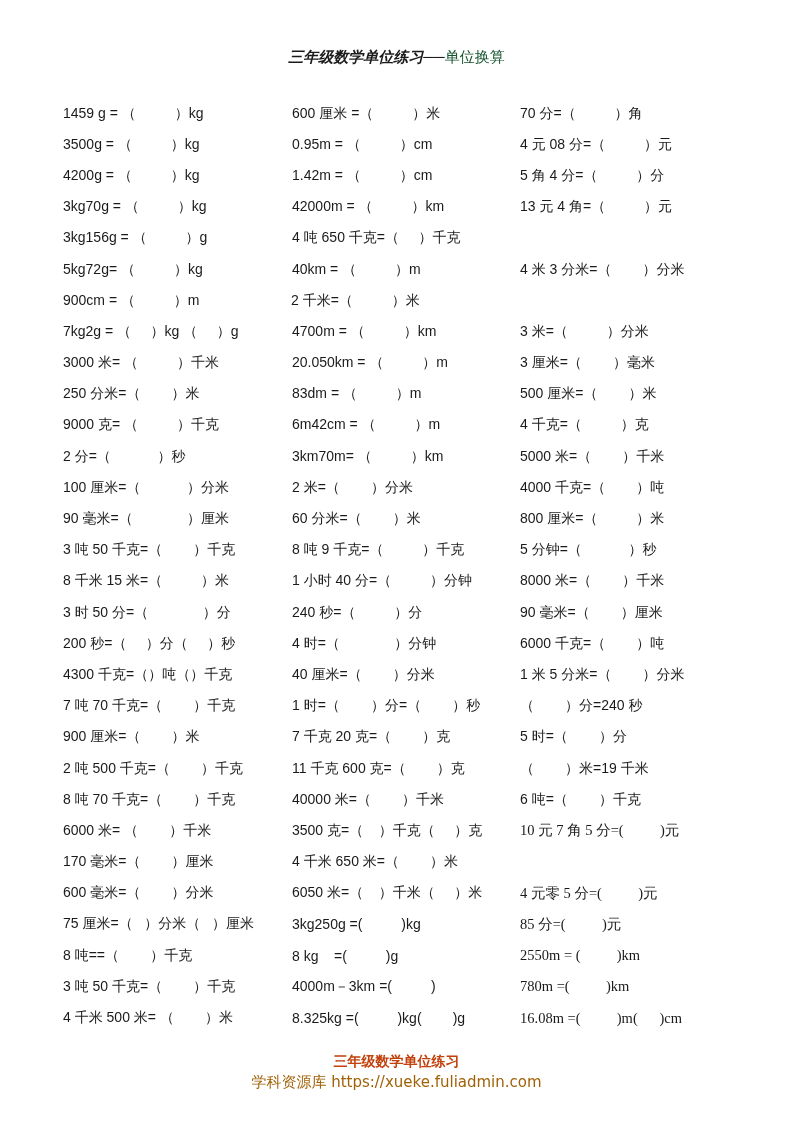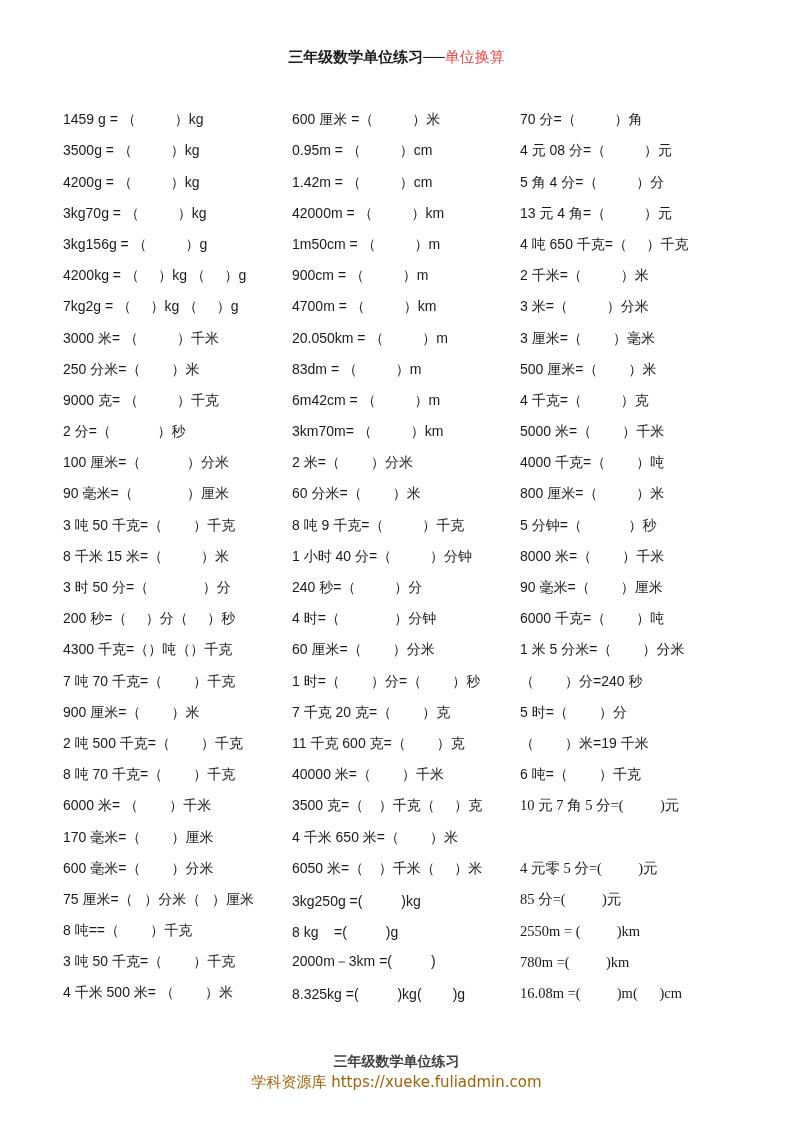--- a/index.html
+++ b/index.html
@@ -1,28 +1,28 @@
 <!DOCTYPE html>
 <html><head>
 <meta charset="utf-8">
 <style>
   html, body { margin: 0; padding: 0; background: #ffffff; }
   body { width: 793px; height: 1122px; position: relative; overflow: hidden; font-family: "Liberation Sans", "DejaVu Sans", sans-serif; color: #1a1a1a; }
   .title { position: absolute; top: 48px; left: 0; width: 793px; text-align: center; font-size: 15px; }
-  .title .bold { font-weight: bold; }
-  .title .light { font-weight: normal; color: #ef4444; }
+  .title .bold { font-weight: bold; font-style: italic; }
+  .title .light { font-weight: normal; color: #14532d; }
   .grid { position: absolute; top: 98px; left: 63px; width: 700px; }
-  .row { height: 31.2px; display: flex; align-items: flex-end; }
+  .row { height: 31.2px; display: flex; align-items: center; }
   .cell { font-size: 14px; white-space: pre; }
   .c1 { width: 229px; }
   .c2 { width: 228px; }
   .c3 { width: 240px; }
   .serif { font-family: "Liberation Serif", "DejaVu Serif", serif; font-size: 14.5px; }
   .footer { position: absolute; top: 1053px; left: 0; width: 793px; text-align: center; }
-  .footer .f1 { font-size: 14px; font-weight: bold; color: #404040; }
+  .footer .f1 { font-size: 14px; font-weight: bold; color: #c2410c; }
   .footer .f2 { font-size: 15px; color: #a16207; margin-top: 2px; font-family: "DejaVu Sans", sans-serif; }
 </style>
 </head>
 <body>
 
 <div class="title">
   <span class="bold">三年级数学单位练习──</span><span class="light">单位换算</span>
 </div>
 
 <div class="grid" id="grid">
@@ -41,25 +41,28 @@
       <div class="cell c2">1.42m = （          ）cm</div>
       <div class="cell c3">5 角 4 分=（          ）分</div>
     </div>
     <div class="row">
       <div class="cell c1">3kg70g = （          ）kg</div>
       <div class="cell c2">42000m = （          ）km</div>
       <div class="cell c3">13 元 4 角=（          ）元</div>
     </div>
     <div class="row">
       <div class="cell c1">3kg156g = （          ）g</div>
-      <div class="cell c2">1m50cm = （          ）m</div>
       <div class="cell c3">4 吨 650 千克=（     ）千克</div>
     </div>
     <div class="row">
-      <div class="cell c1">4200kg = （     ）kg （     ）g</div>
+      <div class="cell c1">5kg72g= （          ）kg</div>
+      <div class="cell c2">40km = （          ）m</div>
+      <div class="cell c3">4 米 3 分米=（        ）分米</div>
+    </div>
+    <div class="row">
       <div class="cell c2">900cm = （          ）m</div>
       <div class="cell c3">2 千米=（          ）米</div>
     </div>
     <div class="row">
       <div class="cell c1">7kg2g = （     ）kg （     ）g</div>
       <div class="cell c2">4700m = （          ）km</div>
       <div class="cell c3">3 米=（          ）分米</div>
     </div>
     <div class="row">
       <div class="cell c1">3000 米= （          ）千米</div>
@@ -106,21 +109,21 @@
       <div class="cell c2">240 秒=（          ）分</div>
       <div class="cell c3">90 毫米=（        ）厘米</div>
     </div>
     <div class="row">
       <div class="cell c1">200 秒=（     ）分（     ）秒</div>
       <div class="cell c2">4 时=（              ）分钟</div>
       <div class="cell c3">6000 千克=（        ）吨</div>
     </div>
     <div class="row">
       <div class="cell c1">4300 千克=（）吨（）千克</div>
-      <div class="cell c2">60 厘米=（        ）分米</div>
+      <div class="cell c2">40 厘米=（        ）分米</div>
       <div class="cell c3">1 米 5 分米=（        ）分米</div>
     </div>
     <div class="row">
       <div class="cell c1">7 吨 70 千克=（        ）千克</div>
       <div class="cell c2">1 时=（        ）分=（        ）秒</div>
       <div class="cell c3">（        ）分=240 秒</div>
     </div>
     <div class="row">
       <div class="cell c1">900 厘米=（        ）米</div>
       <div class="cell c2">7 千克 20 克=（        ）克</div>
@@ -155,21 +158,21 @@
       <div class="cell c2">3kg250g =(          )kg</div>
       <div class="cell c3 serif">85 分=(          )元</div>
     </div>
     <div class="row">
       <div class="cell c1">8 吨==（        ）千克</div>
       <div class="cell c2">8 kg    =(          )g</div>
       <div class="cell c3 serif">2550m = (          )km</div>
     </div>
     <div class="row">
       <div class="cell c1">3 吨 50 千克=（        ）千克</div>
-      <div class="cell c2">2000m－3km =(          )</div>
+      <div class="cell c2">4000m－3km =(          )</div>
       <div class="cell c3 serif">780m =(          )km</div>
     </div>
     <div class="row">
       <div class="cell c1">4 千米 500 米= （        ）米</div>
       <div class="cell c2">8.325kg =(          )kg(        )g</div>
       <div class="cell c3 serif">16.08m =(          )m(      )cm</div>
     </div>
   </div>
 
 <div class="footer">

